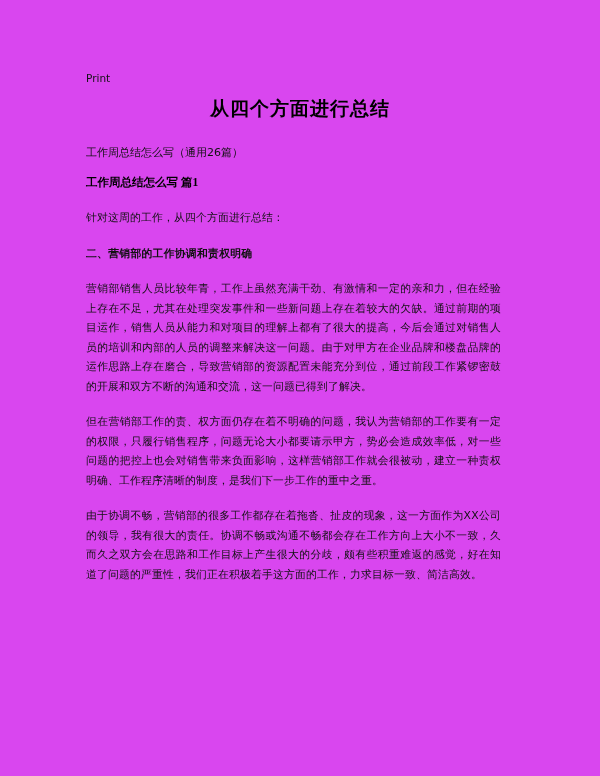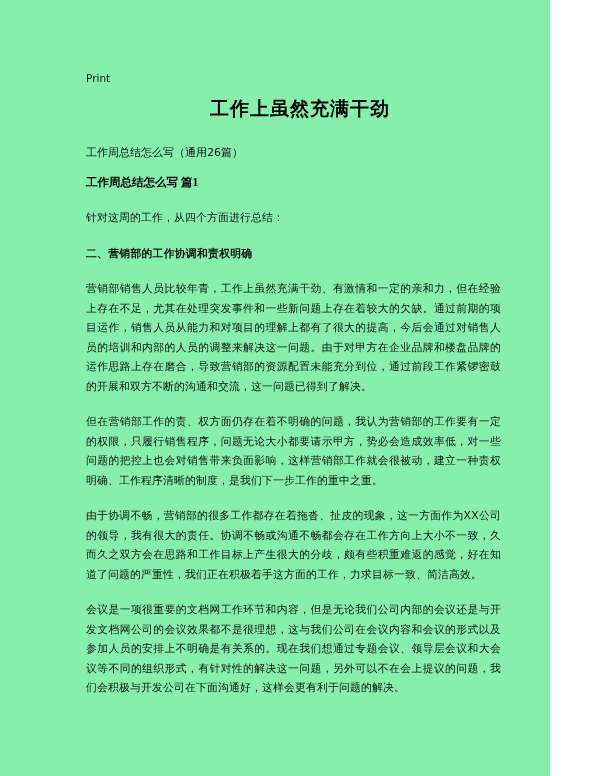--- a/index.html
+++ b/index.html
@@ -9,23 +9,23 @@
   }
   body {
     width: 600px;
     height: 776px;
     font-family: "DejaVu Sans", "Liberation Sans", sans-serif;
     color: #000000;
     overflow: hidden;
   }
   .page {
     position: relative;
-    width: 550px;
+    width: 600px;
     height: 776px;
-    background: #86efac;
+    background: #d946ef;
     box-sizing: border-box;
     padding-left: 16px;
   }
   .print-label {
     position: absolute;
     left: 86px;
     top: 71px;
     font-size: 10.5px;
     color: #111;
     line-height: 14px;
@@ -76,34 +76,33 @@
 </style>
 </head>
 <body>
 
 <div class="page">
 
   <div class="print-label">Print</div>
 
   <div class="content">
 
-    <h1 class="doc-title">工作上虽然充满干劲</h1>
+    <h1 class="doc-title">从四个方面进行总结</h1>
 
     <div class="subtitle">工作周总结怎么写（通用26篇）</div>
 
     <div class="section-heading">工作周总结怎么写 篇1</div>
 
     <div class="para">针对这周的工作，从四个方面进行总结：</div>
 
 
     <div class="para heading-like">二、营销部的工作协调和责权明确</div>
 
     <div class="para">营销部销售人员比较年青，工作上虽然充满干劲、有激情和一定的亲和力，但在经验上存在不足，尤其在处理突发事件和一些新问题上存在着较大的欠缺。通过前期的项目运作，销售人员从能力和对项目的理解上都有了很大的提高，今后会通过对销售人员的培训和内部的人员的调整来解决这一问题。由于对甲方在企业品牌和楼盘品牌的运作思路上存在磨合，导致营销部的资源配置未能充分到位，通过前段工作紧锣密鼓的开展和双方不断的沟通和交流，这一问题已得到了解决。</div>
 
     <div class="para">但在营销部工作的责、权方面仍存在着不明确的问题，我认为营销部的工作要有一定的权限，只履行销售程序，问题无论大小都要请示甲方，势必会造成效率低，对一些问题的把控上也会对销售带来负面影响，这样营销部工作就会很被动，建立一种责权明确、工作程序清晰的制度，是我们下一步工作的重中之重。</div>
 
     <div class="para">由于协调不畅，营销部的很多工作都存在着拖沓、扯皮的现象，这一方面作为XX公司的领导，我有很大的责任。协调不畅或沟通不畅都会存在工作方向上大小不一致，久而久之双方会在思路和工作目标上产生很大的分歧，颇有些积重难返的感觉，好在知道了问题的严重性，我们正在积极着手这方面的工作，力求目标一致、简洁高效。</div>
 
 
-    <div class="para">会议是一项很重要的文档网工作环节和内容，但是无论我们公司内部的会议还是与开发文档网公司的会议效果都不是很理想，这与我们公司在会议内容和会议的形式以及参加人员的安排上不明确是有关系的。现在我们想通过专题会议、领导层会议和大会议等不同的组织形式，有针对性的解决这一问题，另外可以不在会上提议的问题，我们会积极与开发公司在下面沟通好，这样会更有利于问题的解决。</div>
 
   </div>
 </div>
 
 </body></html>

